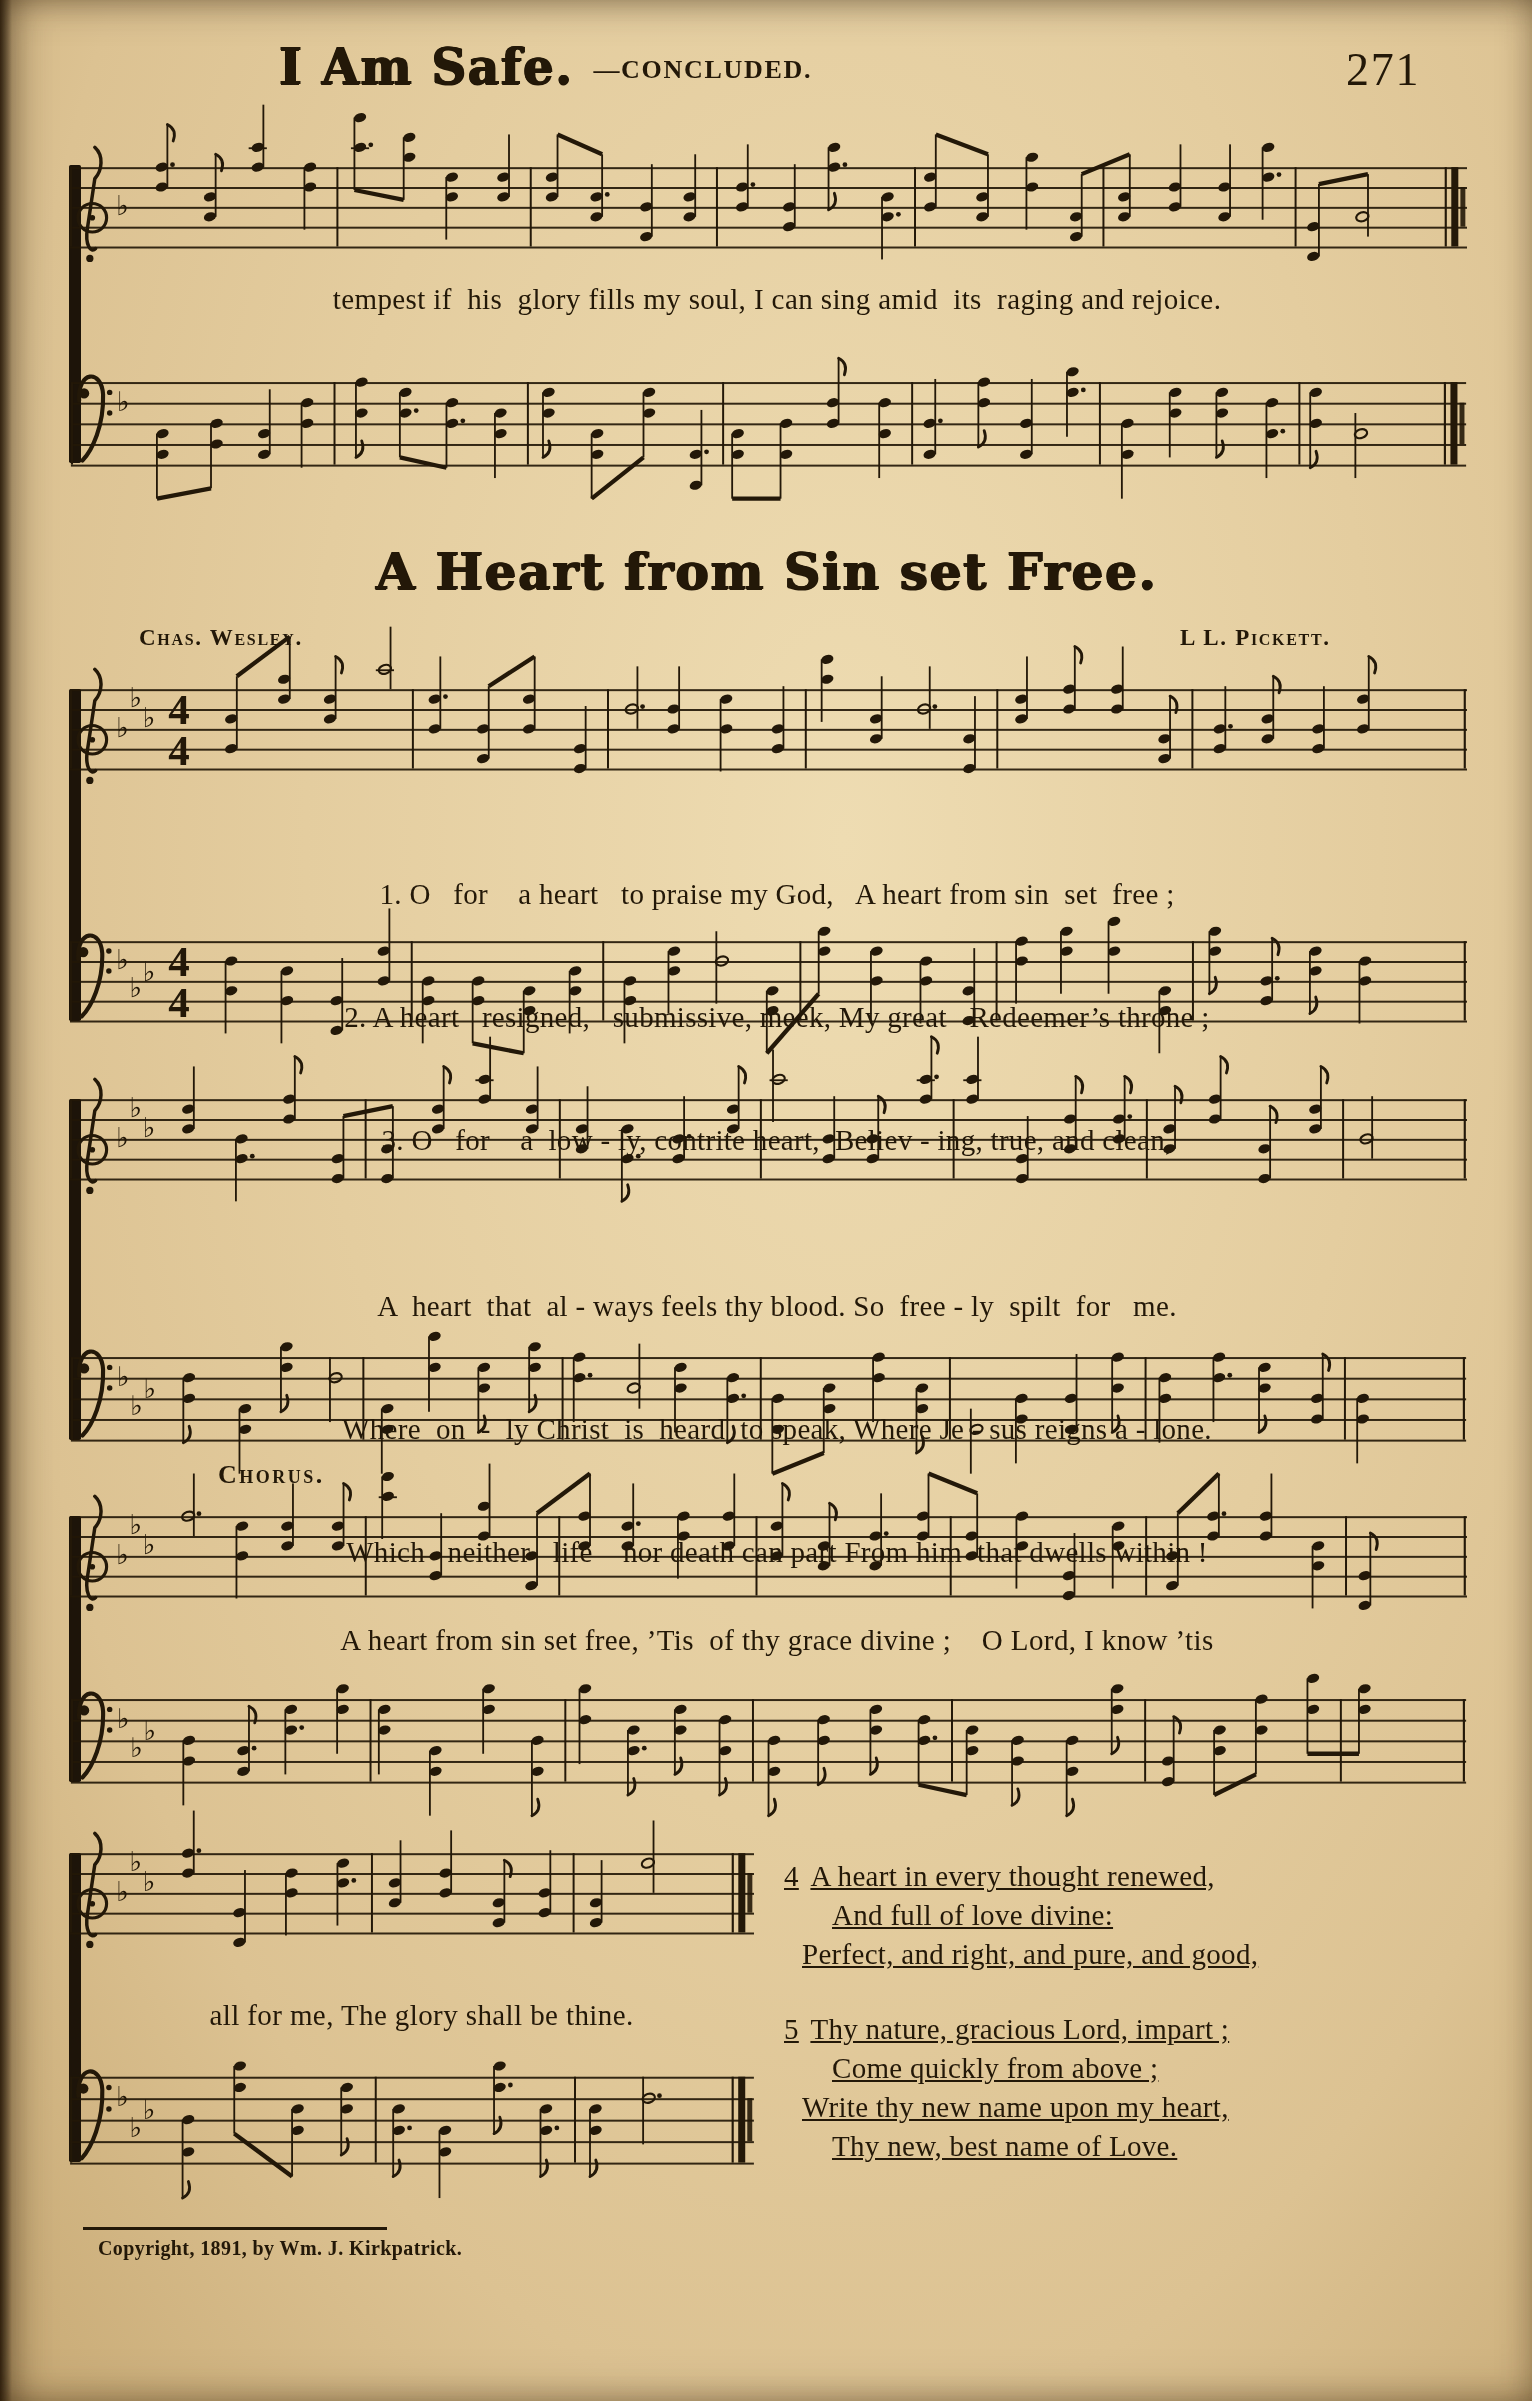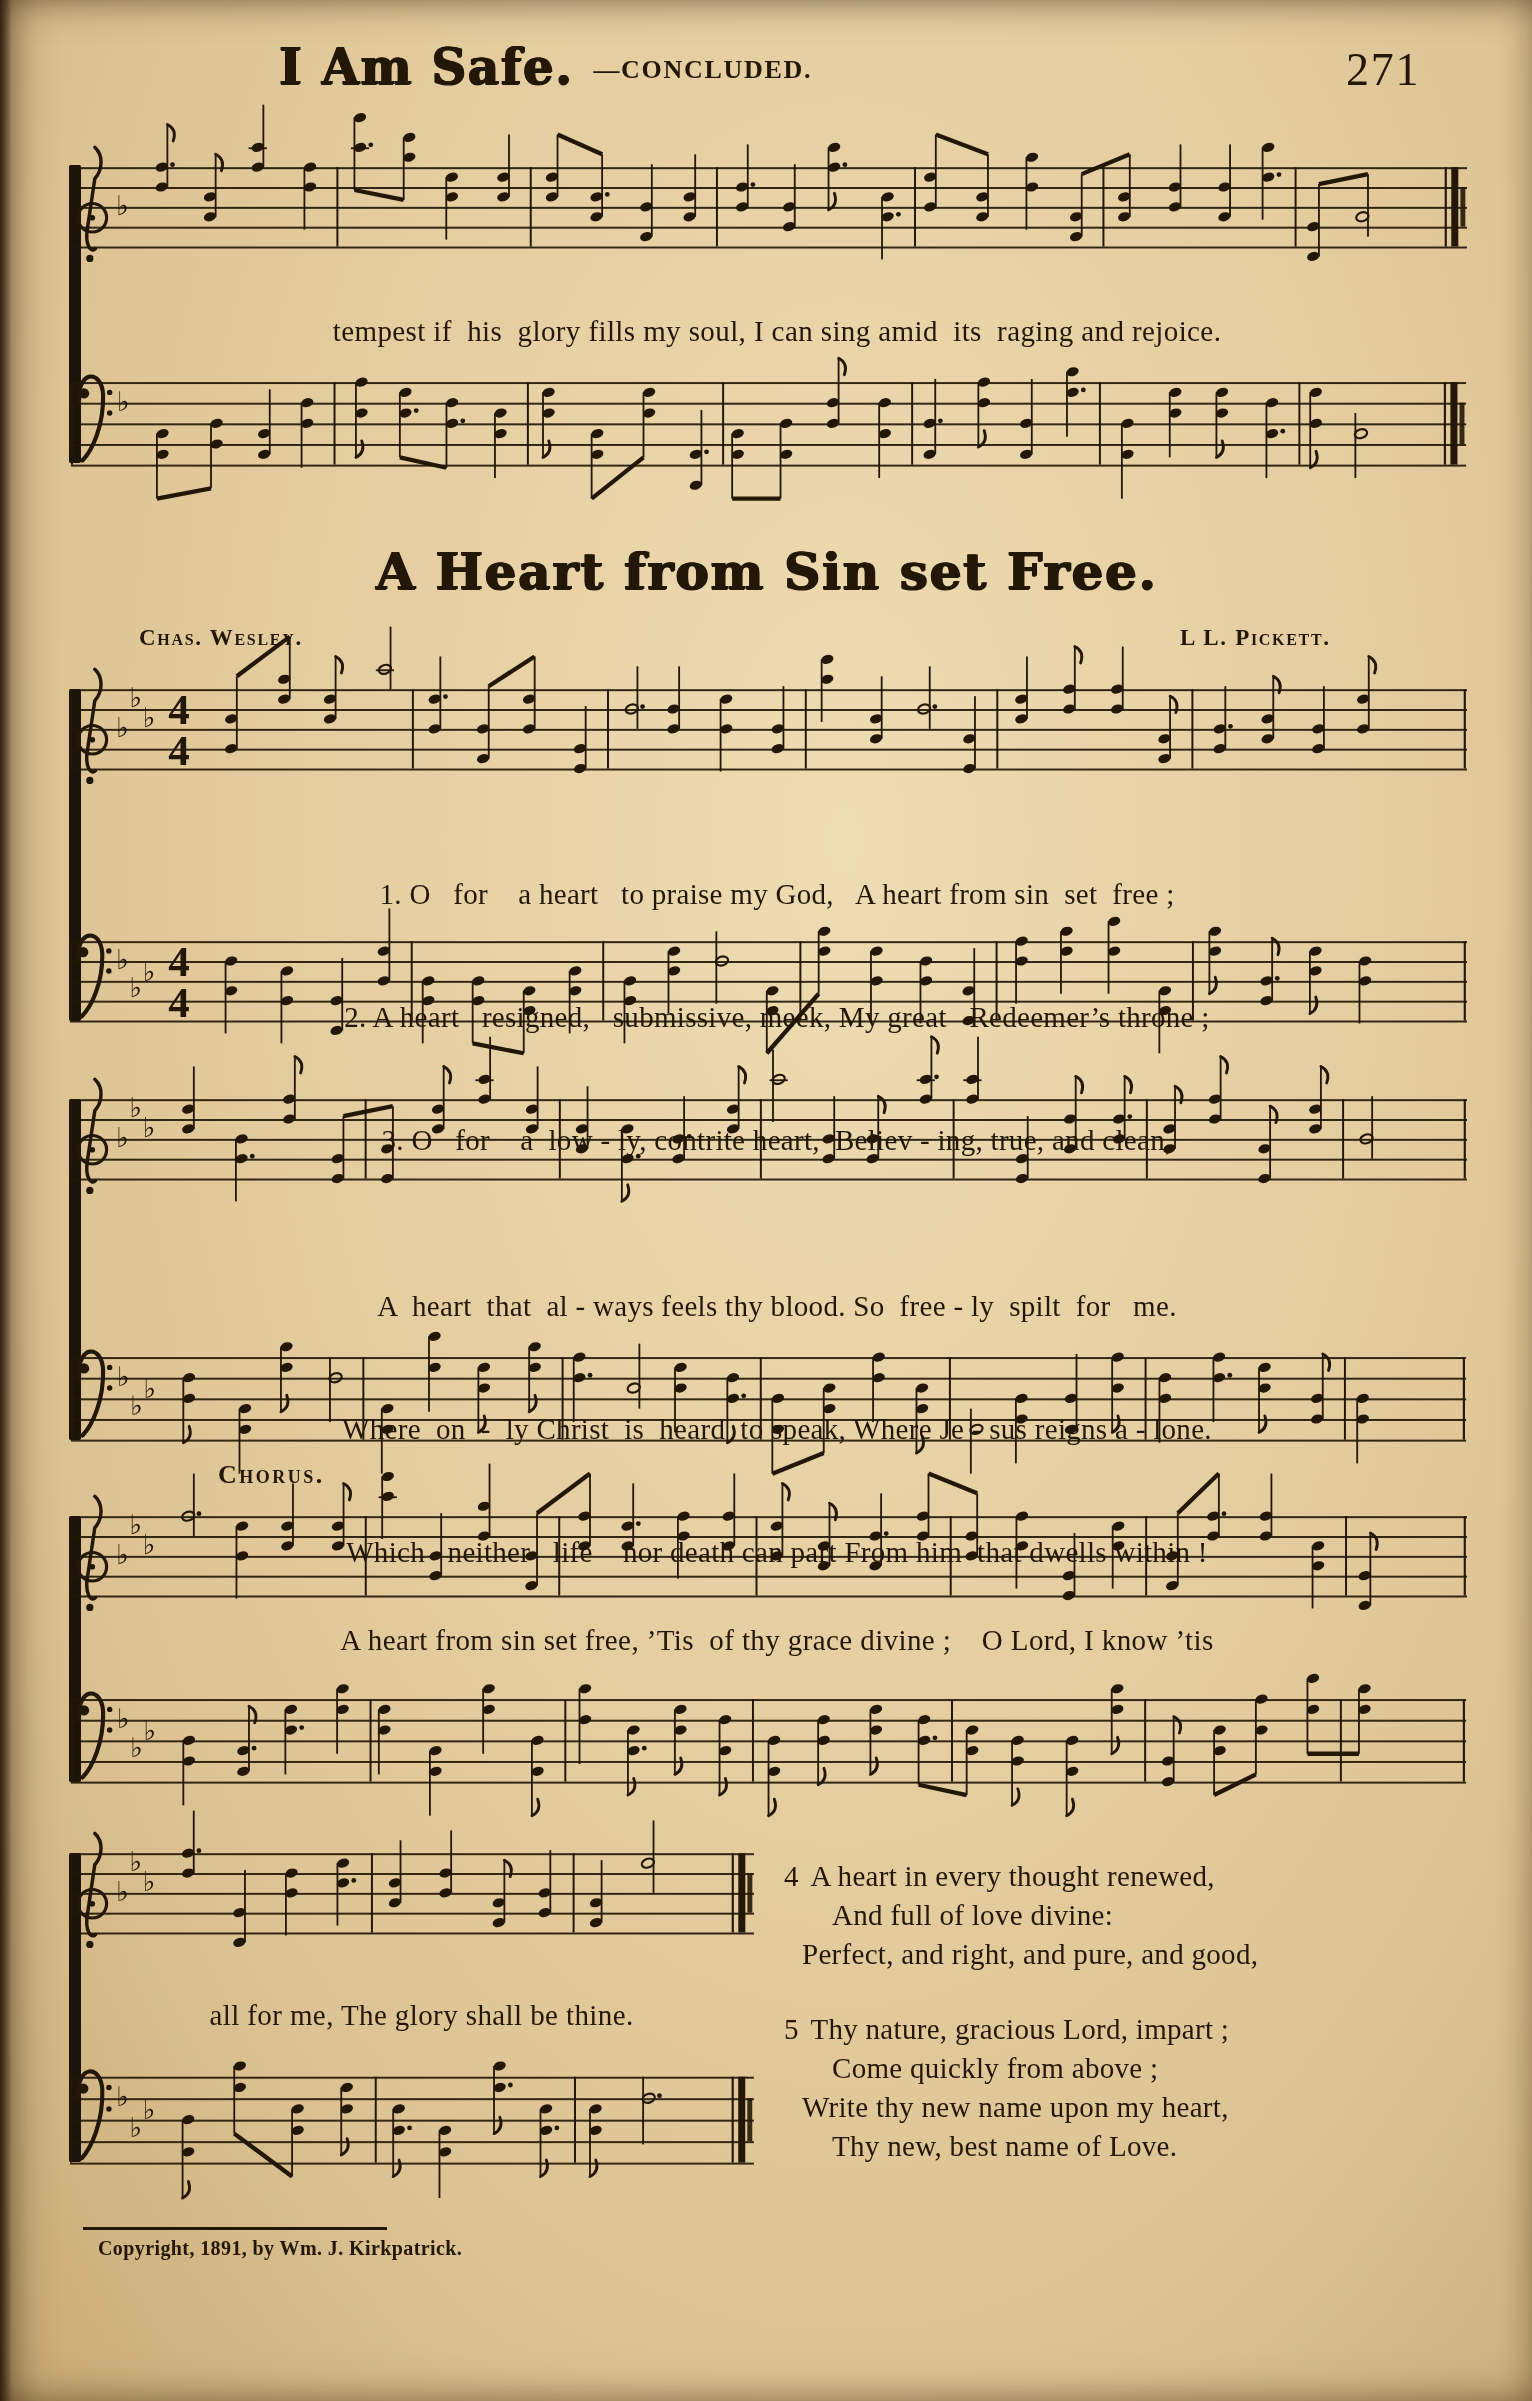--- a/index.html
+++ b/index.html
@@ -24,34 +24,34 @@
     text-shadow:1.3px 0 0 currentColor, -0.5px 0 0 currentColor, 0 0.8px 0 currentColor;
     transform:scaleY(1.05);
   }
   .hdr{top:38px;left:66px;width:959px;text-align:center;}
   .hdr .t{font-size:48px;display:inline-block;}
   .hdr .sfx{font-size:26px;font-weight:bold;letter-spacing:1.7px;margin-left:20px;vertical-align:5px;}
   .pagenum{top:43px;left:1346px;font-size:46px;letter-spacing:1.7px;}
   .staff{position:absolute;}
   .sysbar{position:absolute;width:12.4px;background:#1d1409;border-radius:1.7px;}
   .lyric{font-size:29px;text-align:center;letter-spacing:0.4px;}
-  .lyr1{top:283px;left:91px;width:1372px;margin-top:32px;}
+  .lyr1{top:283px;left:91px;width:1372px;}
   .title2{top:542px;left:0;width:1533px;text-align:center;}
   .title2 .t{font-size:50px;margin-top:34px;}
   .cred{font-size:23px;font-variant:small-caps;letter-spacing:1.7px;font-weight:bold;}
   .cred-l{top:625px;left:139px;}
   .cred-r{top:625px;left:1180px;}
   .verses{left:106px;width:1342px;text-align:center;font-size:29px;line-height:41px;letter-spacing:0.3px;}
   .v1{top:792px;}
   .v2{top:1204px;}
   .chorus-label{top:1460px;left:218px;font-size:26px;font-variant:small-caps;font-weight:bold;letter-spacing:2.5px;}
   .cl1{top:1624px;left:106px;width:1342px;}
   .cl2{top:1999px;left:99px;width:645px;}
   .xverses{top:1857px;left:784px;width:711px;font-size:29px;line-height:39px;}
-  .xverse{margin-bottom:36px;}
+  .xverse{margin-bottom:36px;text-decoration:underline;}
   .xline{letter-spacing:0.3px;}
   .xline.in2{padding-left:48px;}
   .xline.in3{padding-left:18px;}
   .xnum{padding-right:11.6px;}
   .cprule{top:2227px;left:83px;width:304px;height:2.5px;background:#231808;}
   .copyright{top:2237px;left:98px;font-size:20px;font-weight:bold;letter-spacing:0.4px;}
 </style>
 </head>
 <body>
 

